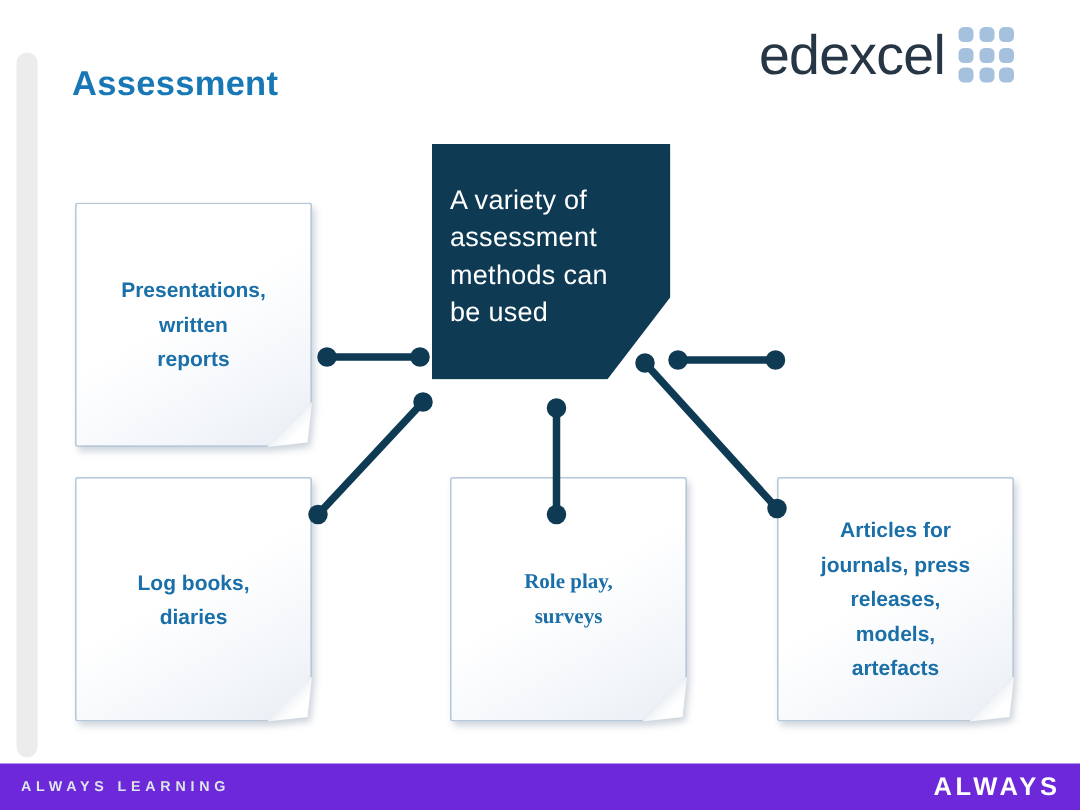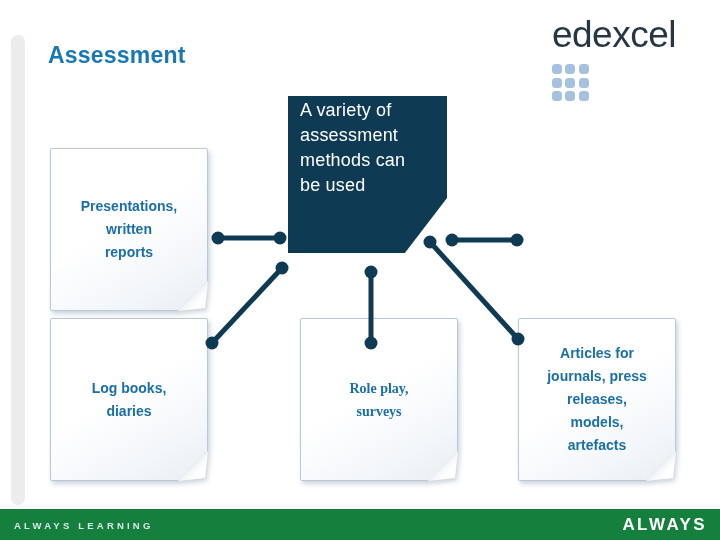--- a/index.html
+++ b/index.html
@@ -22,21 +22,21 @@
   
   .title {
     position: absolute; left: 48px; top: 42px;
     font-size: 23px; font-weight: bold; color: #1878b6;
     letter-spacing: 0.2px; margin: 0;
   }
 
   
   .logo {
     position: absolute; top: 16px; right: 12px;
-    display: flex; align-items: flex-start; gap: 9px; flex-direction: column;
+    display: flex; align-items: flex-end; gap: 9px;
   }
   .logo-text {
     font-size: 37px; font-weight: 500; color: #263645;
     letter-spacing: -0.5px; line-height: 1;
   }
   .logo-grid {
     display: grid; grid-template-columns: repeat(3, 10px);
     grid-auto-rows: 10px; gap: 3.5px; margin-top: 2px;
   }
   .logo-grid span {
@@ -61,53 +61,53 @@
   }
   .note-label {
     color: #1a6fa8; font-weight: bold; font-size: 14px; line-height: 23px;
     white-space: pre-line;
   }
   .note-fold {
     position: absolute; right: 0; bottom: 0; width: 30px; height: 30px;
     background: linear-gradient(135deg, #b9c7d6 0%, #dfe7ee 28%, #ffffff 70%);
     clip-path: polygon(0 100%, 100% 0, 90% 90%);
   }
-  .pos-tl { left: 50px;  top: 135px; margin-top: 13px; }
+  .pos-tl { left: 50px;  top: 135px; }
   .pos-tr { left: 518px; top: 135px; }
   .pos-bl { left: 50px;  top: 318px; text-decoration: underline; }
   .pos-bm { left: 300px; top: 318px; font-family: Liberation Serif, serif; }
   .pos-br { left: 518px; top: 318px; }
 
   
   .center-box {
     position: absolute; left: 288px; top: 96px;
     width: 159px; height: 157px;
     background: #0e3a54;
     clip-path: polygon(0 0, 100% 0, 100% 65%, 73.5% 100%, 0 100%);
     filter: drop-shadow(2px 3px 3px rgba(100,120,140,0.35));
     box-sizing: border-box;
-    padding: 2px 10px 0 12px;
+    padding: 25px 10px 0 12px;
     z-index: 1;
   }
   .center-label {
     color: #ffffff; font-size: 18px; line-height: 25px;
     white-space: pre-line; letter-spacing: 0.2px;
   }
 
   
   .connectors {
     position: absolute; inset: 0; z-index: 2; pointer-events: none;
   }
   .connectors line { stroke: #0e3a54; stroke-width: 5; }
   .connectors circle { fill: #0e3a54; }
 
   
   .footer {
     position: absolute; left: 0; bottom: 0; width: 720px; height: 31px;
-    background: #15803d; z-index: 3;
+    background: #6d28d9; z-index: 3;
   }
   .footer-tagline {
     position: absolute; left: 14px; top: 50%; transform: translateY(-50%);
     color: #dde5ec; font-size: 9.5px; font-weight: 600; letter-spacing: 3.2px;
   }
   .pearson {
     position: absolute; right: 13px; top: 50%; transform: translateY(-50%);
     color: #ffffff; font-size: 17px; font-weight: bold; letter-spacing: 2.4px;
   }
 </style>

